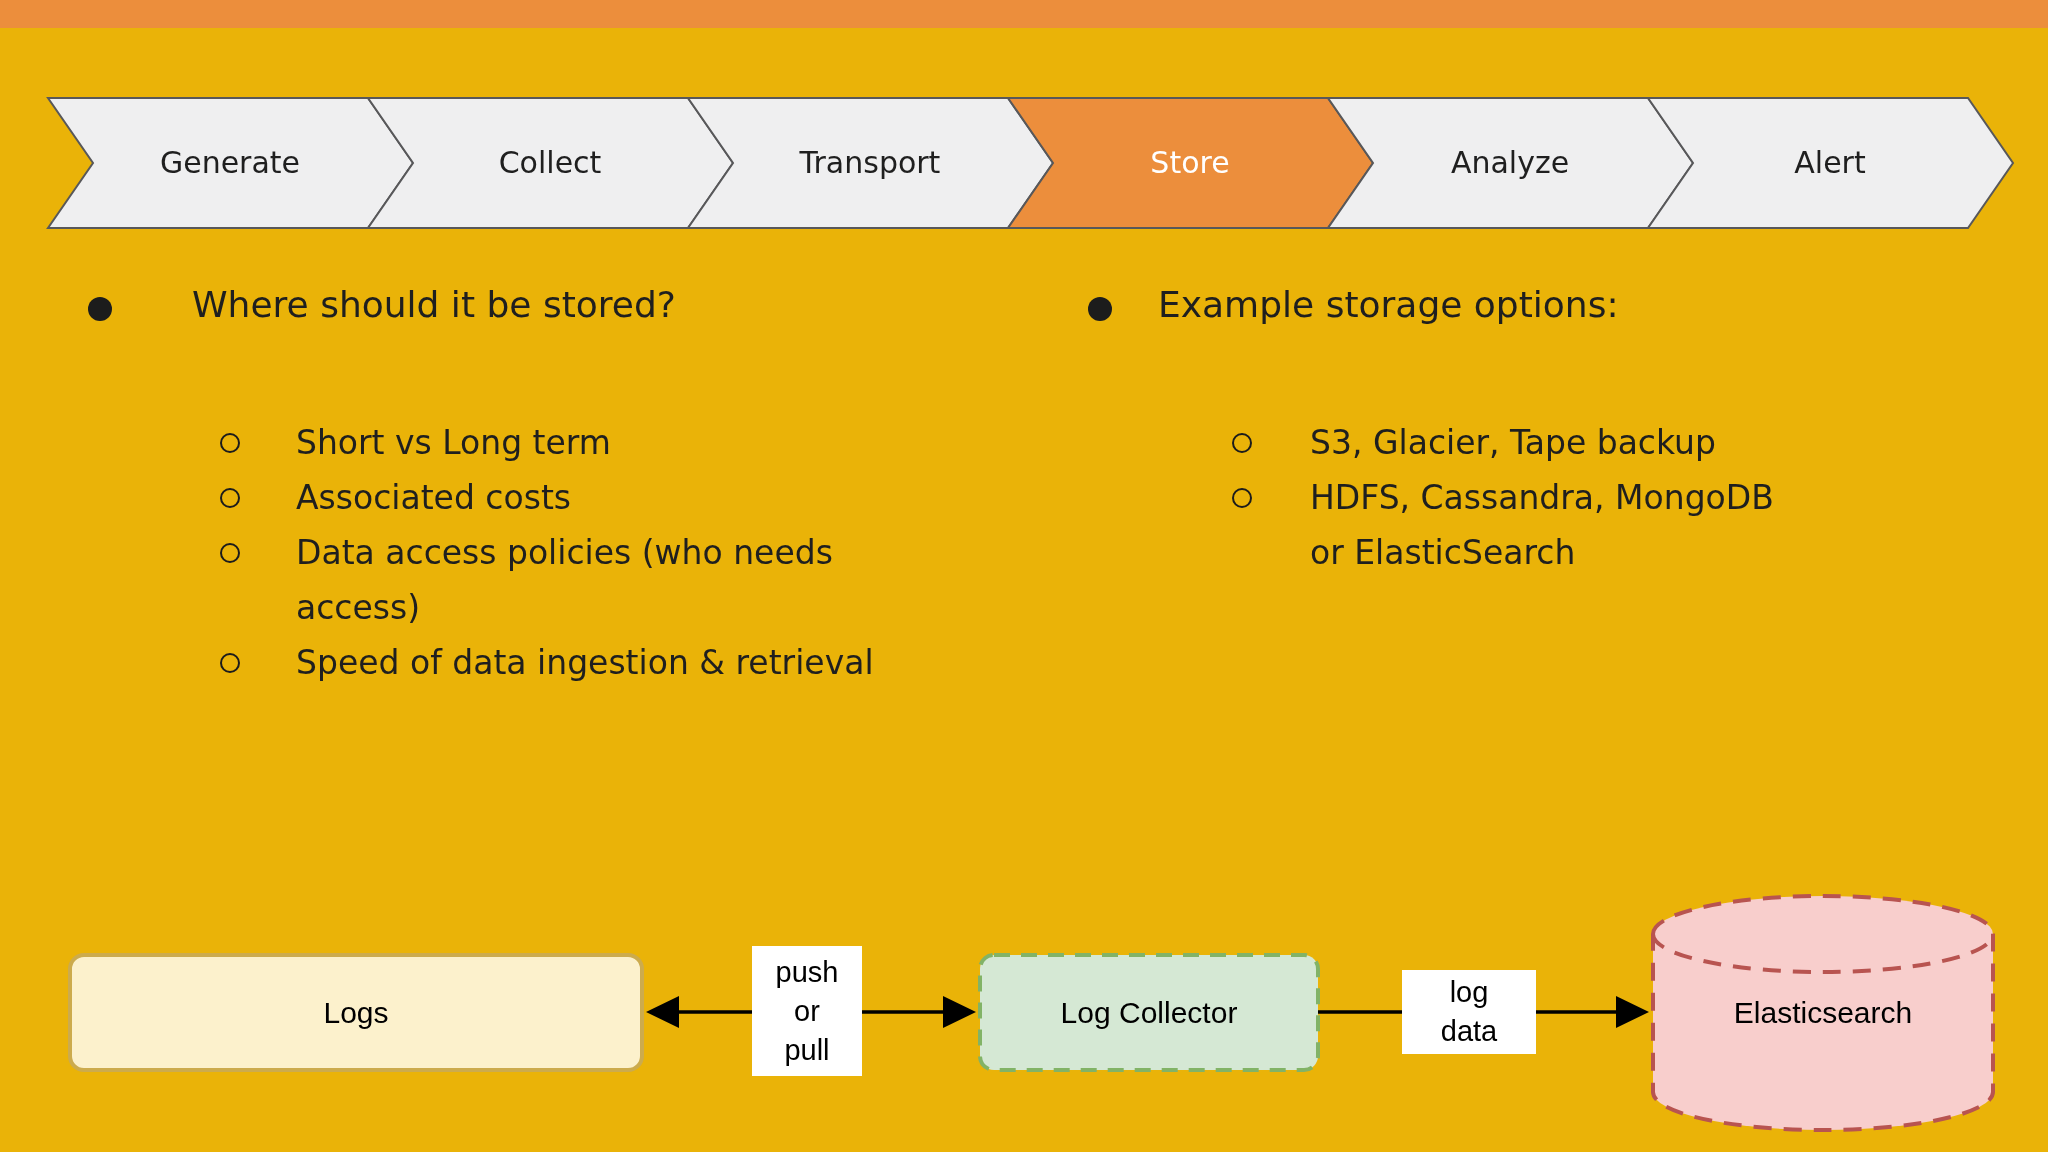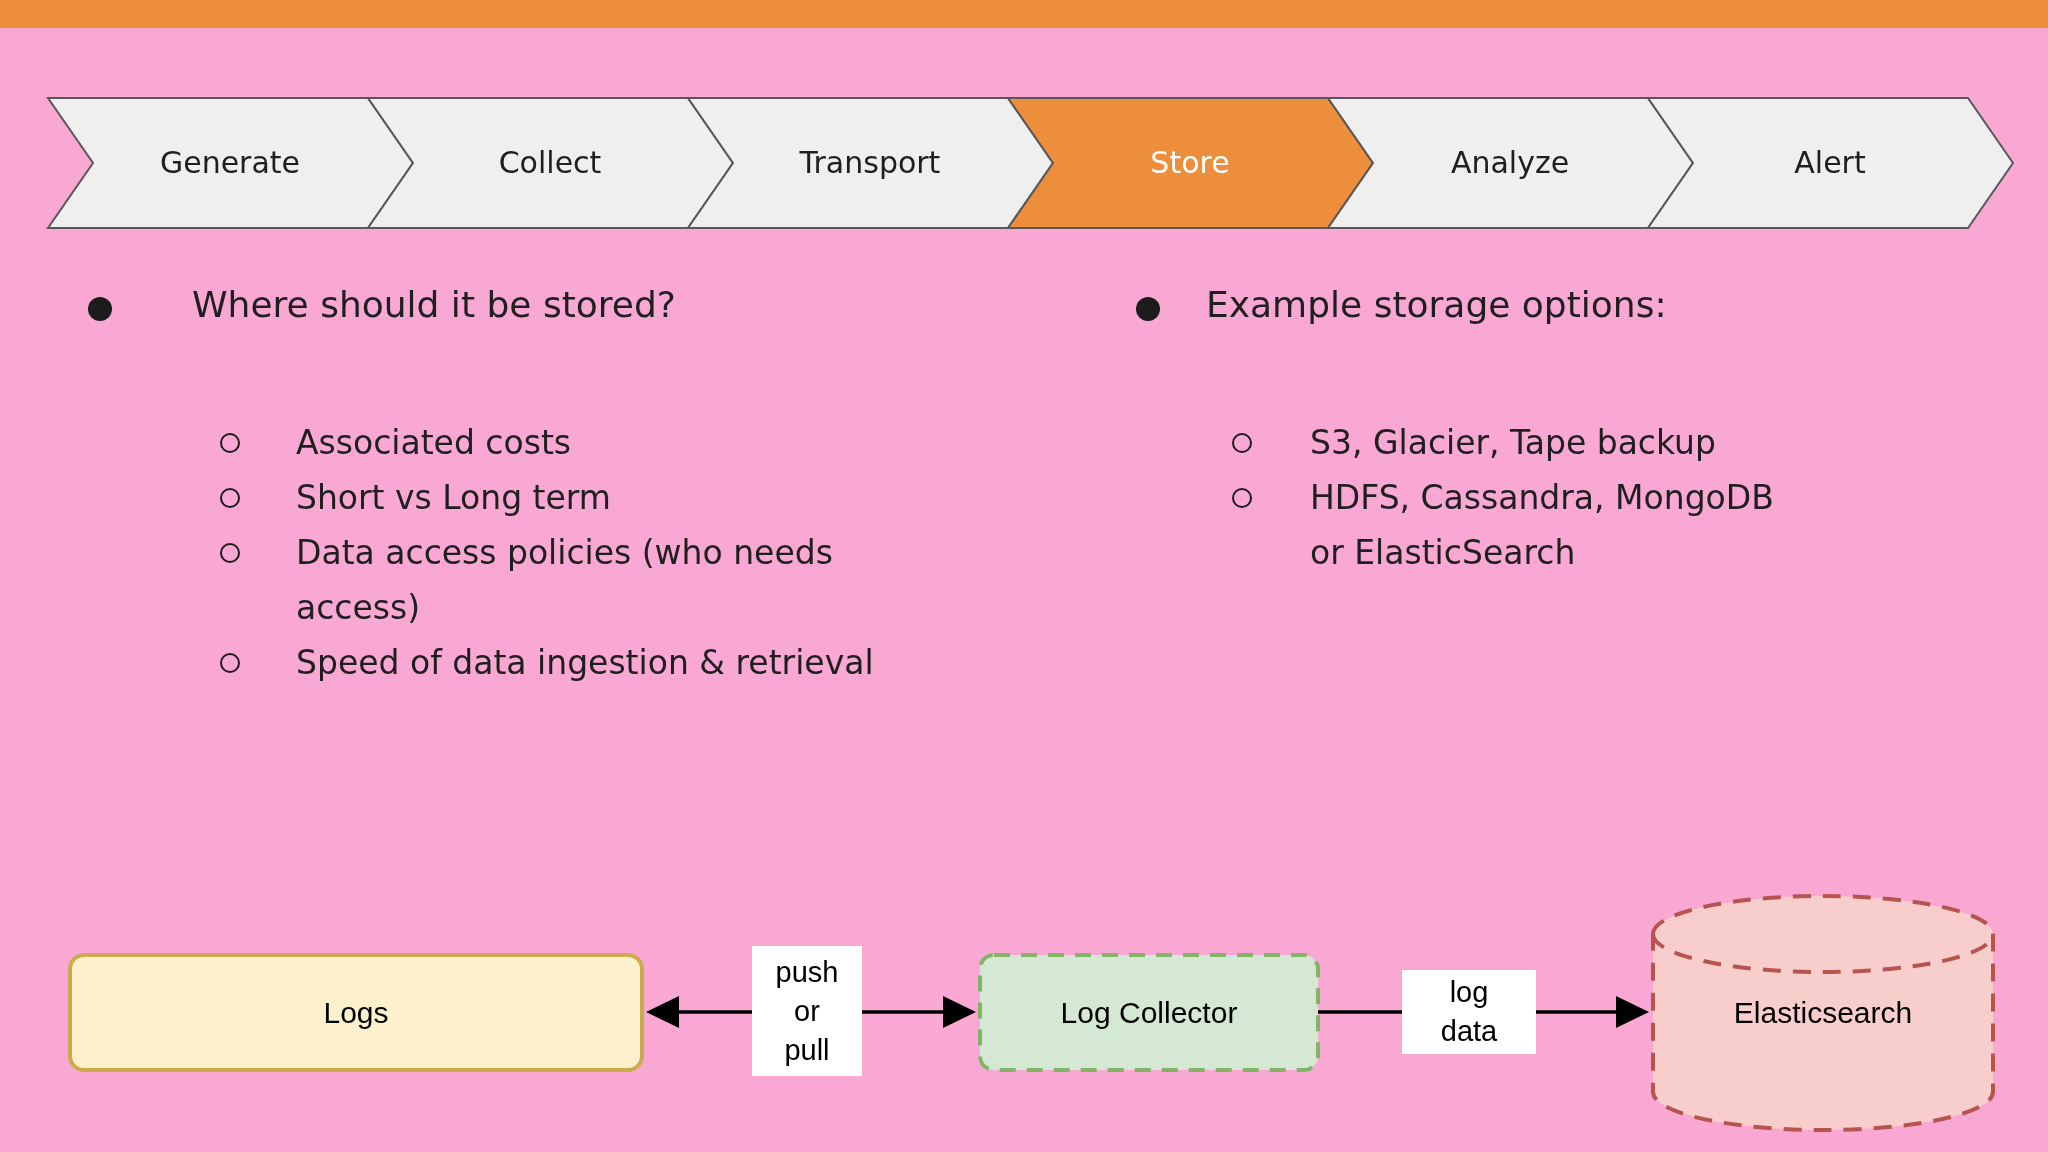--- a/index.html
+++ b/index.html
@@ -1,29 +1,29 @@
 <!DOCTYPE html>
 <html style="--accent: #EC8E3C; --chevron-fill: #EFEFF0; --chevron-border: #58585A; --yellow-fill: #FCF1CC; --yellow-border: #CCAB4D; --green-fill: #D5E8D4; --green-border: #82B366; --red-fill: #F8CECC; --red-border: #B85450;"><head>
 <meta charset="utf-8">
 <style>
   html,body{margin:0;padding:0;background:#ffffff;}
   .slide{
-    position:relative;width:2048px;height:1152px;background:#f9a8d4;overflow:hidden;
+    position:relative;width:2048px;height:1152px;background:#eab308;overflow:hidden;
     font-family:"DejaVu Sans",sans-serif;color:#1f1f1f;
   }
   .top-bar{position:absolute;left:0;top:0;width:2048px;height:28px;background:var(--accent);}
   .pipeline-svg{position:absolute;left:0;top:94px;}
   .stage-shape{fill:var(--chevron-fill);stroke:var(--chevron-border);stroke-width:2px;}
   .stage-shape.active{fill:var(--accent);}
   .stage-label{font-family:"DejaVu Sans",sans-serif;font-size:30px;fill:#1f1f1f;text-anchor:middle;}
   .stage-label.active{fill:#ffffff;}
 
   .title-row{position:absolute;display:flex;align-items:flex-start;}
   .title-left{left:88px;top:283px;}
-  .title-right{left:1136px;top:283px;}
+  .title-right{left:1088px;top:283px;}
   .big-dot{width:24px;height:24px;border-radius:50%;background:#1c1c1c;margin-top:14px;flex:0 0 auto;}
   .big-title{font-size:36px;line-height:1.2;white-space:nowrap;}
   .title-left .big-title{margin-left:80px;}
   .title-right .big-title{margin-left:46px;}
 
   .sub-list{position:absolute;margin:0;padding:0;list-style:none;}
   .sub-list-left{left:220px;top:415px;width:660px;}
   .sub-list-right{left:1232px;top:415px;width:560px;}
   .sub-item{display:flex;align-items:flex-start;font-size:33px;line-height:55px;}
   .ring{width:16px;height:16px;border:2.5px solid #1c1c1c;border-radius:50%;margin-top:18px;flex:0 0 auto;}
@@ -69,25 +69,25 @@
   </div>
 
   <div class="title-row title-right">
     <span class="big-dot"></span>
     <span class="big-title">Example storage options:</span>
   </div>
 
   <ul class="sub-list sub-list-left">
     <li class="sub-item">
       <span class="ring"></span>
-      <span class="sub-text">Associated costs</span>
+      <span class="sub-text">Short vs Long term</span>
     </li>
     <li class="sub-item">
       <span class="ring"></span>
-      <span class="sub-text">Short vs Long term</span>
+      <span class="sub-text">Associated costs</span>
     </li>
     <li class="sub-item">
       <span class="ring"></span>
       <span class="sub-text">Data access policies (who needs access)</span>
     </li>
     <li class="sub-item">
       <span class="ring"></span>
       <span class="sub-text">Speed of data ingestion &amp; retrieval</span>
     </li>
   </ul>

